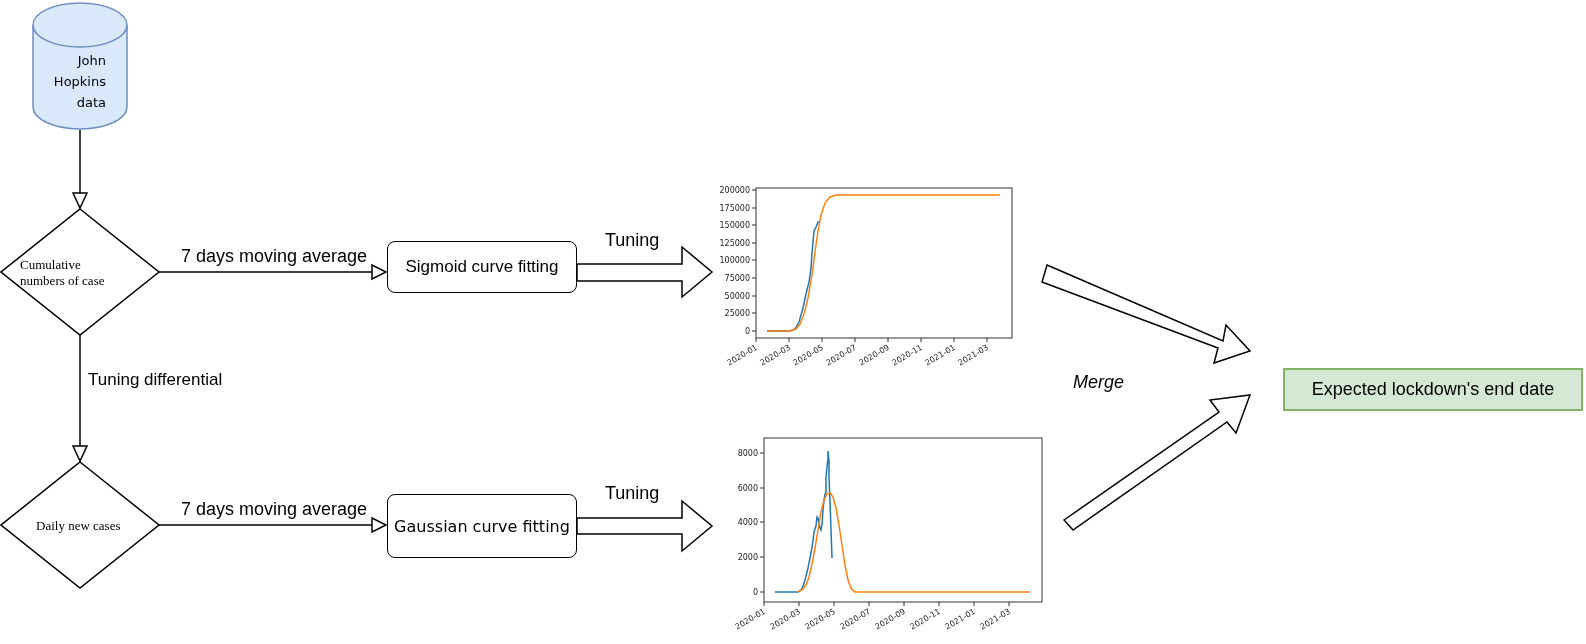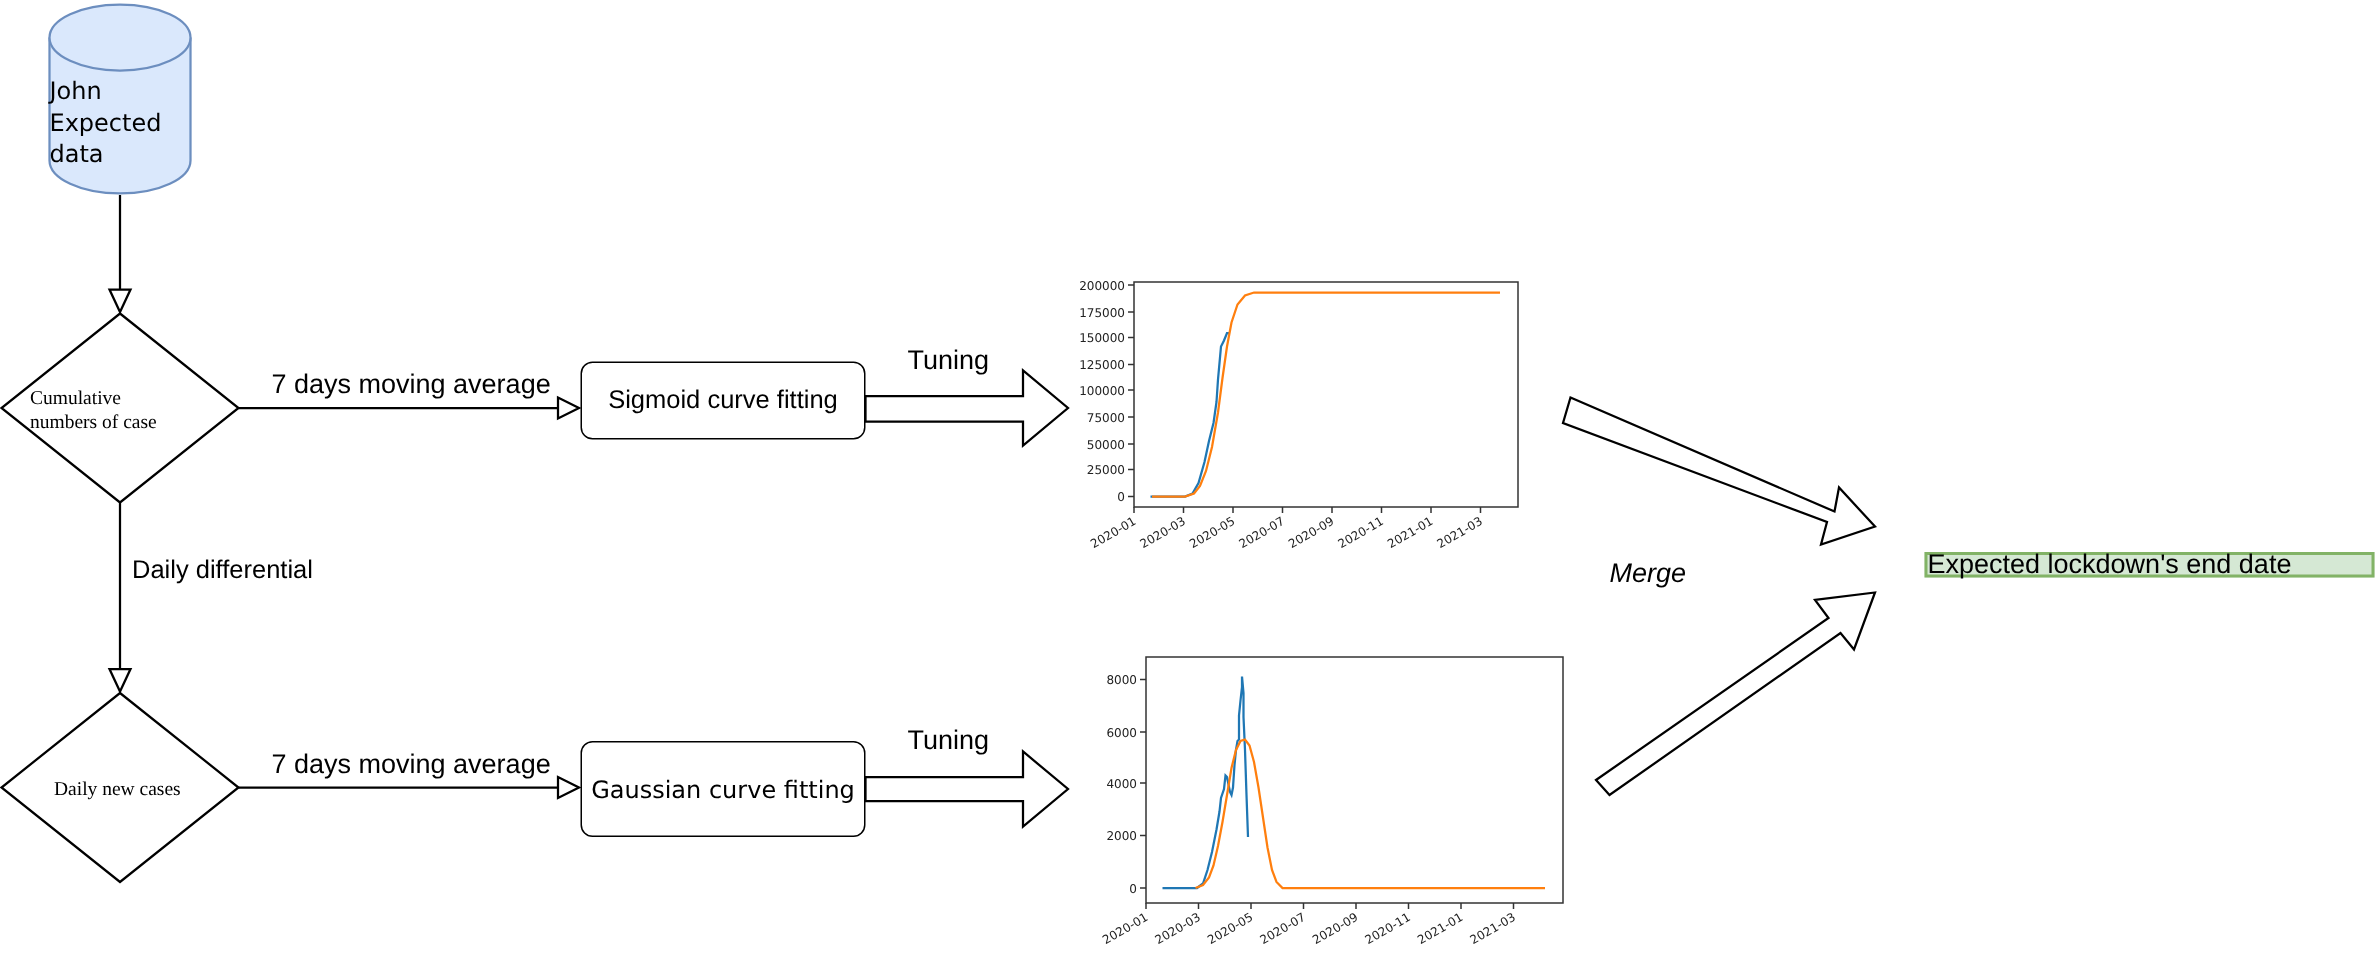--- a/index.html
+++ b/index.html
@@ -1,28 +1,28 @@
 <!DOCTYPE html>
 <html><head>
 <meta charset="utf-8">
 <style>
   html, body { margin: 0; padding: 0; background: #ffffff; }
   body { width: 1586px; height: 644px; position: relative; overflow: hidden;
          font-family: "Liberation Sans", sans-serif; color: #000; }
   svg.canvas { position: absolute; left: 0; top: 0; }
   .lbl { position: absolute; white-space: nowrap; font-family: "Liberation Sans", sans-serif; font-size: 18px; color: #000; }
   .djv { font-family: "DejaVu Sans", sans-serif; }
-  .cyl-text { position: absolute; left: 33px; top: 50px; width: 73px; text-align: left;
-              font-family: "DejaVu Sans", sans-serif; font-size: 16px; line-height: 21px; }
+  .cyl-text { position: absolute; left: 33px; top: 50px; width: 73px; text-align: right;
+              font-family: "DejaVu Sans", sans-serif; font-size: 13px; line-height: 21px; }
   .diamond-text { position: absolute; text-align: left; font-family: Liberation Serif, serif; font-size: 13px; line-height: 16px; }
   .box { position: absolute; border: 1.5px solid #000; border-radius: 8px; background: #fff;
          display: flex; align-items: center; justify-content: center; font-size: 17px; box-sizing: border-box; }
-  .result { position: absolute; left: 1283px; top: 368px; width: 300px; height: 17px;
+  .result { position: absolute; left: 1283px; top: 368px; width: 300px; height: 43px;
             background: #d5e8d4; border: 2px solid #82b366; box-sizing: border-box;
-            display: flex; align-items: center; justify-content: flex-start; font-size: 18px; }
+            display: flex; align-items: center; justify-content: center; font-size: 18px; }
   .tick { font-family: "DejaVu Sans", sans-serif; font-size: 8px; fill: #222; }
 </style>
 </head>
 <body>
 
 <svg class="canvas" width="1586" height="644" viewBox="0 0 1586 644" xmlns="http://www.w3.org/2000/svg">
 
   <g>
     <path d="M33,25 L33,107 A47,22 0 0 0 127,107 L127,25" fill="#dae8fc" stroke="#6c8ebf" stroke-width="1.5"></path>
     <ellipse cx="80" cy="25" rx="47" ry="22" fill="#dae8fc" stroke="#6c8ebf" stroke-width="1.5"></ellipse>
@@ -134,34 +134,34 @@
       <line x1="1009" y1="602" x2="1009" y2="606" stroke="#333"></line>
         <text class="tick" transform="translate(1011,613) rotate(-30)" text-anchor="end">2021-03</text>
     </g>
     <polyline fill="none" stroke="#1f77b4" stroke-width="1.5" points="775,592 798,592 802,589 805,580 808,568 811,553 813,541 814,532 816,526 817,517 818,518 819,523 820,528 821,530 822,525 823,510 824,500 825,494 826,493 826,477 827,467 828,458 828,451 829,462 829,478 830,500 831,530 832,558"></polyline>
     <polyline fill="none" stroke="#ff7f0e" stroke-width="1.5" points="797,592 802,590 806,585 809,577 812,564 815,548 818,530 821,512 824,500 827,494 830,493 833,497 836,508 839,525 842,545 845,565 848,580 851,588 855,592 1030,592"></polyline>
   </g>
 </svg>
 
 <div class="cyl-text">
   <div>John</div>
-  <div>Expected</div>
+  <div>Hopkins</div>
   <div>data</div>
 </div>
 
 <div class="diamond-text" style="left:20px; top:257px; width:120px;">
   <div>Cumulative</div>
   <div>numbers of case</div>
 </div>
 
 <div class="diamond-text" style="left:36px; top:518px; width:120px;">Daily new cases</div>
 
 <div class="lbl" style="left:181px; top:246px;">7 days moving average</div>
 <div class="lbl" style="left:181px; top:499px;">7 days moving average</div>
-<div class="lbl" style="left:88px; top:370px; font-size:17px;">Daily differential</div>
+<div class="lbl" style="left:88px; top:370px; font-size:17px;">Tuning differential</div>
 
 <div class="box" style="left:387px; top:241px; width:190px; height:52px;">
   <span>Sigmoid curve fitting</span>
 </div>
 <div class="box djv" style="left:387px; top:494px; width:190px; height:64px; font-size:16px;">
   <span>Gaussian curve fitting</span>
 </div>
 
 <div class="lbl" style="left:605px; top:230px;">Tuning</div>
 <div class="lbl" style="left:605px; top:483px;">Tuning</div>

